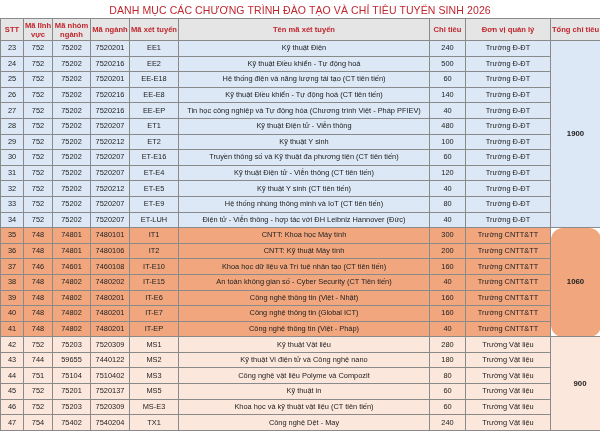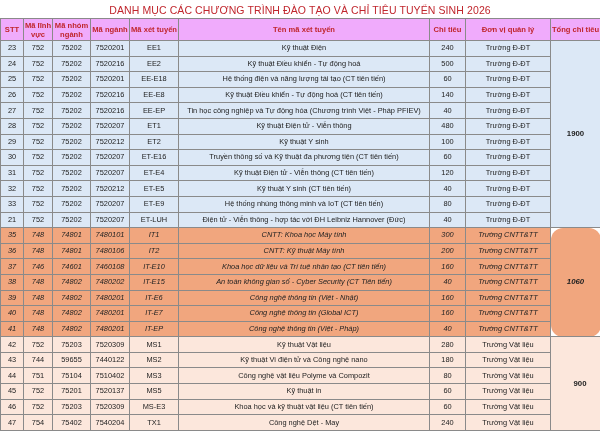--- a/index.html
+++ b/index.html
@@ -16,26 +16,26 @@
   col.c-xt { width: 49px; }
   col.c-ten { width: 251px; }
   col.c-ct { width: 36px; }
   col.c-dv { width: 85px; }
   col.c-tong { width: 50px; }
   th, td {
     border: 1px solid #8a8a8a; text-align: center; vertical-align: middle;
     padding: 0; overflow: hidden; white-space: nowrap;
   }
   th {
-    background: #f0abfc; color: #c0262d; font-weight: bold; font-size: 7.6px;
+    background: #e5e5e5; color: #c0262d; font-weight: bold; font-size: 7.6px;
     height: 21px; line-height: 9px; white-space: normal;
   }
   td { font-size: 7.4px; color: #222; height: 14.6px; line-height: 14px; }
   tr.g-blue td { background: #dce8f6; }
-  tr.g-orange td { background: #f1a67e; font-style: italic; }
+  tr.g-orange td { background: #f1a67e; }
   tr.g-pink td { background: #fce7dc; margin-top: 32px; }
   td.total { font-weight: bold; font-size: 7.8px; }
   td.total.blue { background: #dce8f6; }
   td.total.orange { background: #f1a67e; border-radius: 12px; }
   td.total.pink { background: #fce7dc; padding-left: 9px; }
 </style>
 </head>
 <body>
 
 <div class="title">DANH MỤC CÁC CHƯƠNG TRÌNH ĐÀO TẠO VÀ CHỈ TIÊU TUYỂN SINH 2026</div>
@@ -171,21 +171,21 @@
         <td>33</td>
         <td>752</td>
         <td>75202</td>
         <td>7520207</td>
         <td>ET-E9</td>
         <td>Hệ thống nhúng thông minh và IoT (CT tiên tiến)</td>
         <td>80</td>
         <td>Trường Đ-ĐT</td>
       </tr>
       <tr class="g-blue">
-        <td>21</td>
+        <td>34</td>
         <td>752</td>
         <td>75202</td>
         <td>7520207</td>
         <td>ET-LUH</td>
         <td>Điện tử - Viễn thông - hợp tác với ĐH Leibniz Hannover (Đức)</td>
         <td>40</td>
         <td>Trường Đ-ĐT</td>
       </tr>
       <tr class="g-orange">
         <td>35</td>

